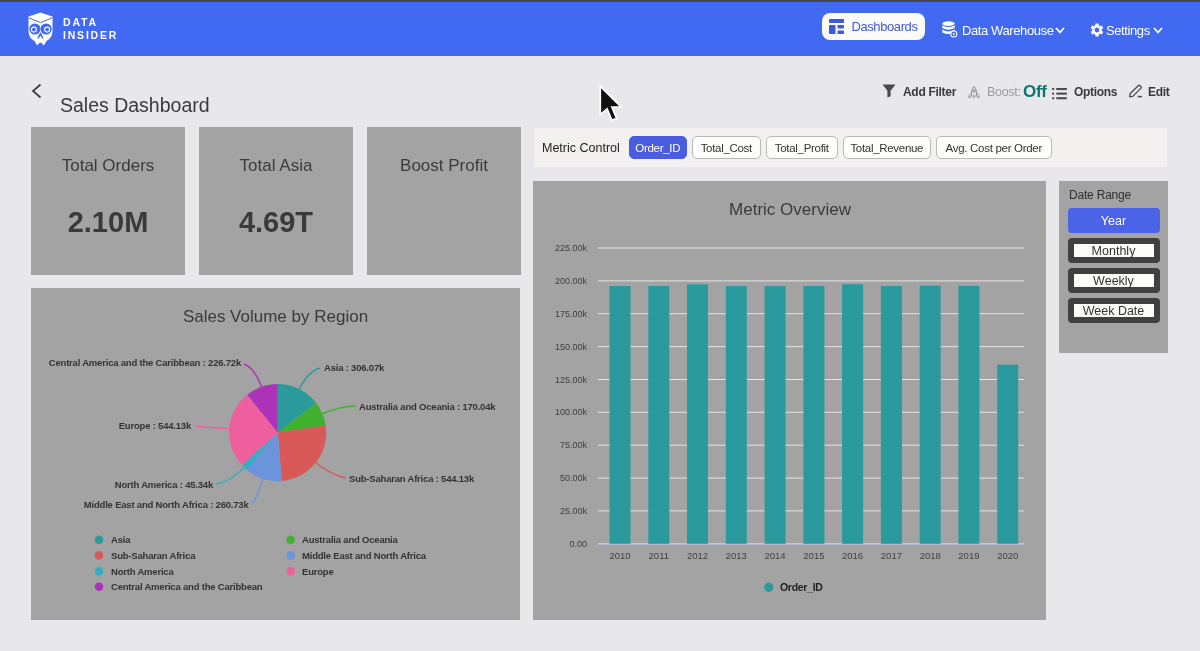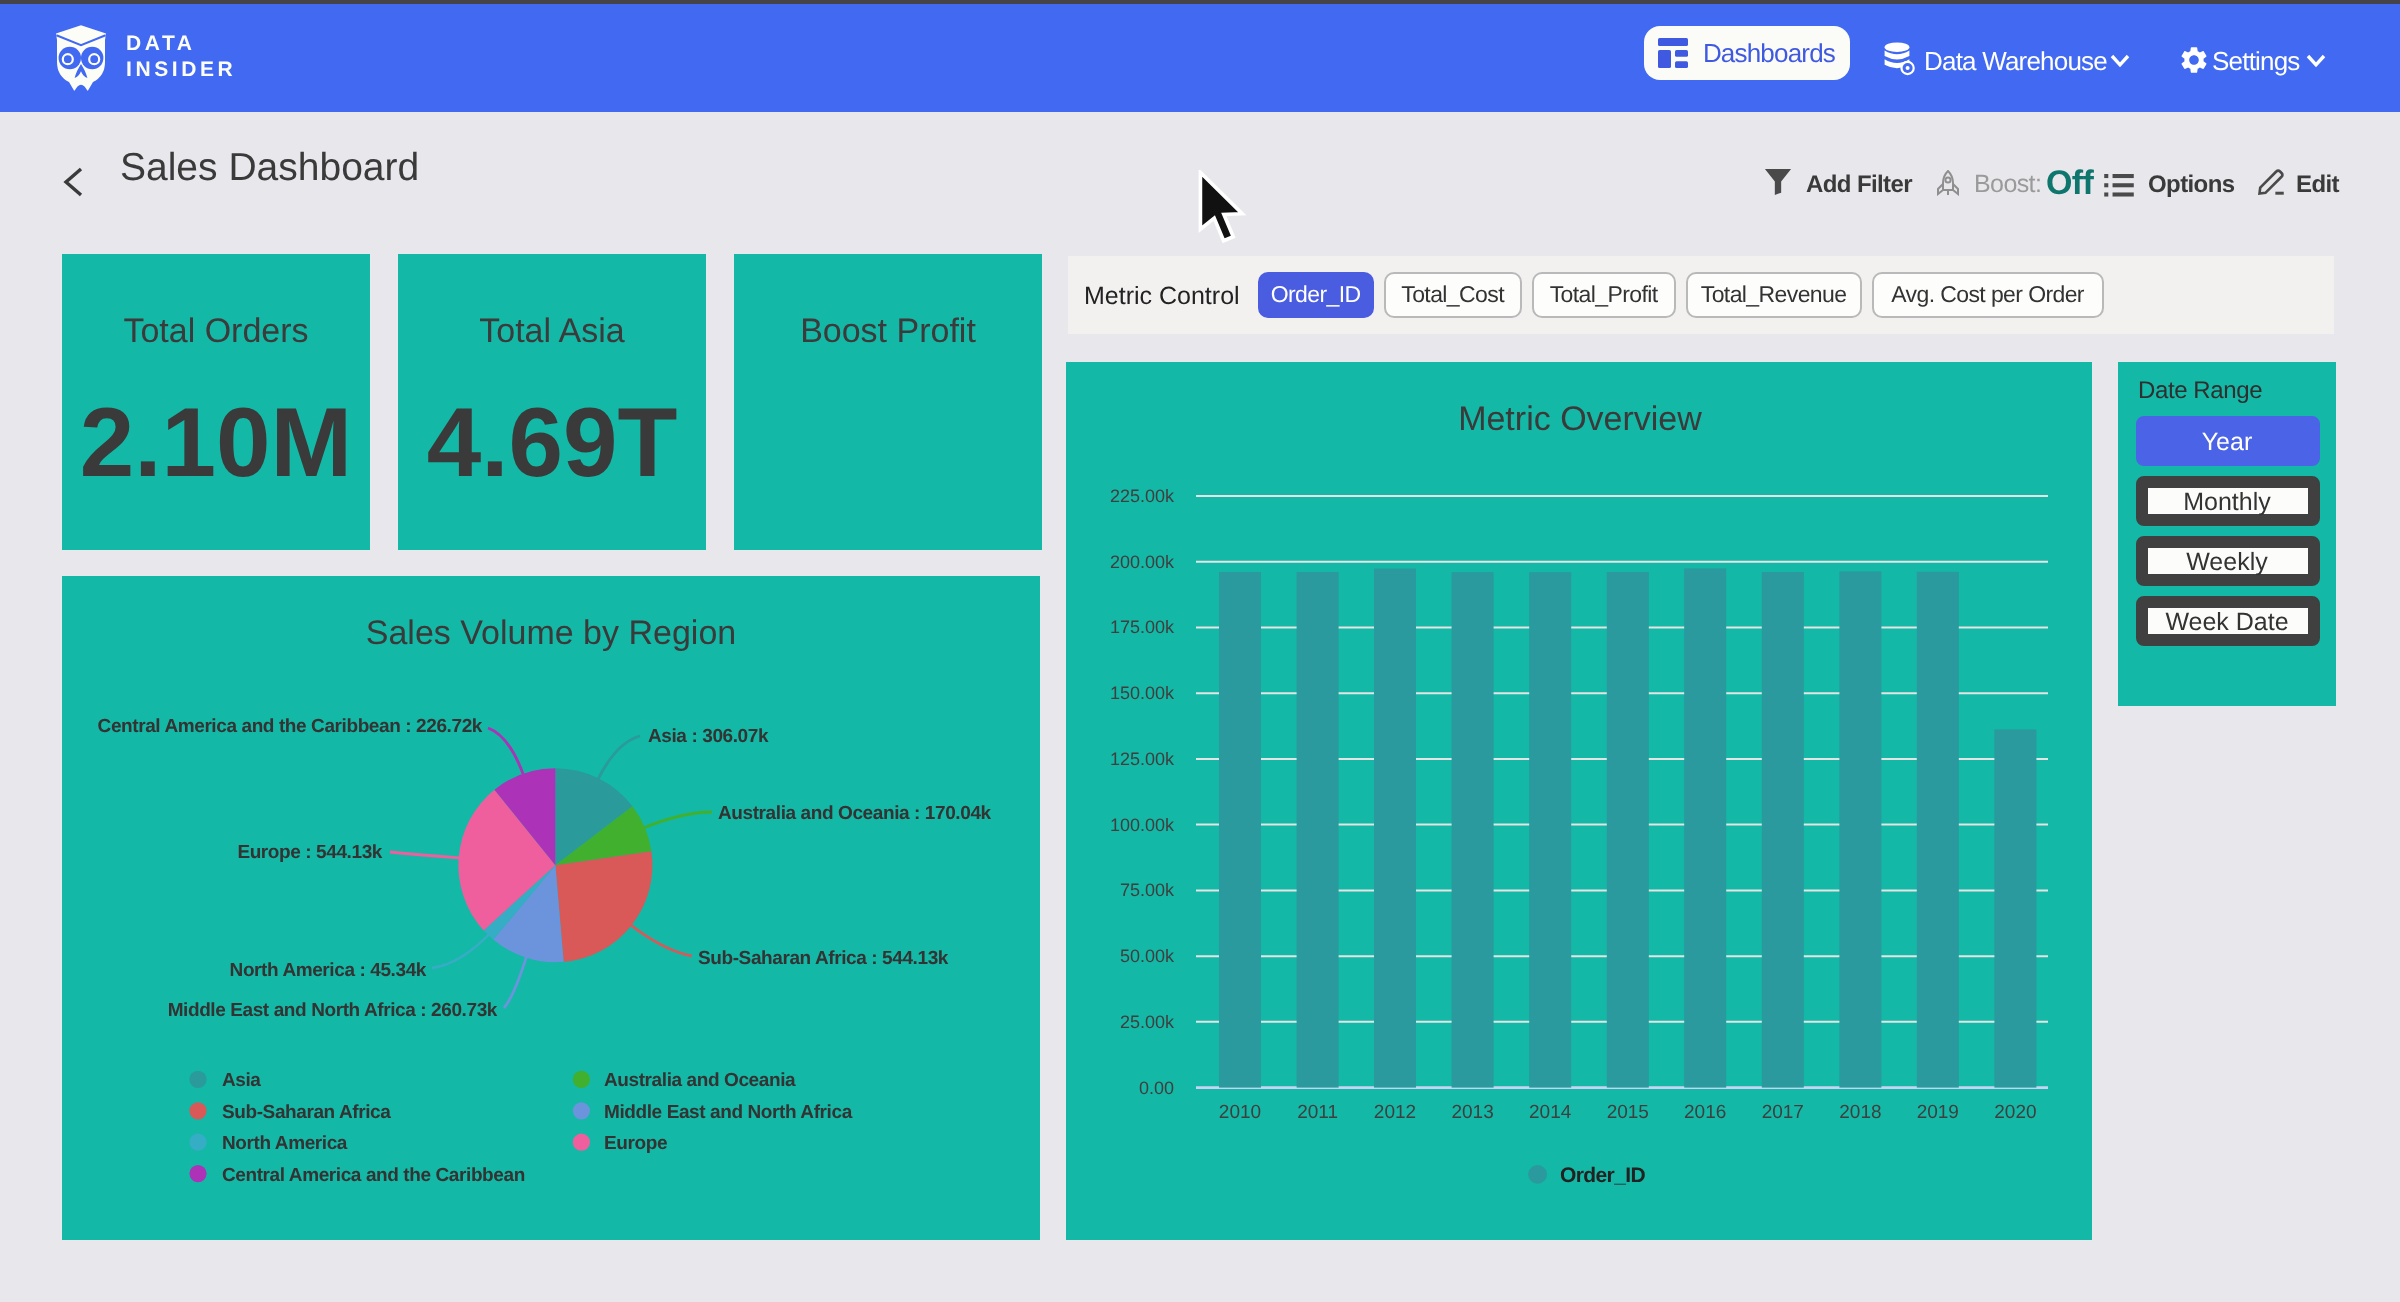--- a/index.html
+++ b/index.html
@@ -1,27 +1,27 @@
 <!DOCTYPE html>
 <html><head><meta charset="utf-8"><style>
 * { margin:0; padding:0; box-sizing:border-box; }
 body { width:1200px; height:651px; font-family:"Liberation Sans", sans-serif; background:#e8e7ec; position:relative; overflow:hidden; }
 .topbar { position:absolute; left:0; top:0; width:1200px; height:56px; background:#4169f1; border-top:2px solid #44444a;padding-left:25px; }
 .logotext { position:absolute; left:63px; top:13.5px; color:#fdfdf8; font-size:10.5px; font-weight:bold; letter-spacing:1.8px; line-height:13.3px; }
 .dashbtn { position:absolute; left:822px; top:11px; width:103px; height:27px; background:#fbfbf7; color:#3f5ae0; border-radius:8px; display:flex; align-items:center; justify-content:center; gap:7px; font-weight:normal; font-size:13px; letter-spacing:-0.4px; }
 .navtxt { position:absolute; color:#fff; font-size:13px; letter-spacing:-0.4px; top:20.5px; }
 .navicon { position:absolute; top:20px; }
 .back { position:absolute; left:29px; top:83px; width:15px; height:16px; }
-.h1 { position:absolute; left:60px; top:75px; font-size:19.5px; line-height:19.5px; color:#3a3a3a; }
+.h1 { position:absolute; left:60px; top:96px; font-size:19.5px; line-height:19.5px; color:#3a3a3a; }
 .act { position:absolute; top:84.5px; font-size:12px; font-weight:bold; letter-spacing:-0.3px; color:#3a3a3a; line-height:14px; }
 .acticon { position:absolute; }
-.card { position:absolute; background:#14b8a6; }
+.card { position:absolute; background:#a3a3a3; }
 .kpi { width:154px; height:148px; top:127px; text-align:center; }
 .kpi .t { position:absolute; width:100%; top:30px; font-size:17px; line-height:17px; color:#3b3b3b; }
-.kpi .v { position:absolute; width:100%; top:74px; font-size:49px; line-height:43px; font-weight:bold; color:#3a3a3a; }
+.kpi .v { position:absolute; width:100%; top:74px; font-size:29px; line-height:43px; font-weight:bold; color:#3a3a3a; }
 .mc { position:absolute; left:534px; top:128px; width:633px; height:39px; background:#f2f1f0; display:flex; align-items:center; font-size:12.5px; color:#222; }
 .mcbtn { height:23px; border:1px solid #b9b9b9; border-radius:5px; background:#fdfdfc; color:#333; font-size:11.5px; letter-spacing:-0.3px; display:flex; align-items:center; justify-content:center; margin-right:5px; }
 .mcbtn.sel { background:#4a5ce0; border-color:#4a5ce0; color:#fff; }
 .dr { left:1059px; top:181px; width:109px; height:172px; }
 .dr .t { position:absolute; left:10px; top:7px; font-size:12px; letter-spacing:-0.2px; color:#2f2f2f; }
 .drbtn { position:absolute; left:8.5px; width:92px; height:25px; border:6px solid #404040; border-radius:4px; background:#fcfcfa; color:#333; font-size:12.5px; display:flex; align-items:center; justify-content:center; }
 .drbtn.sel { background:#4a63e7; border-color:#4a63e7; color:#fff; }
 </style></head><body>
 <div class="topbar">
 <svg width="29" height="34" viewBox="0 0 29 34" style="position:absolute;left:26px;top:10px">

